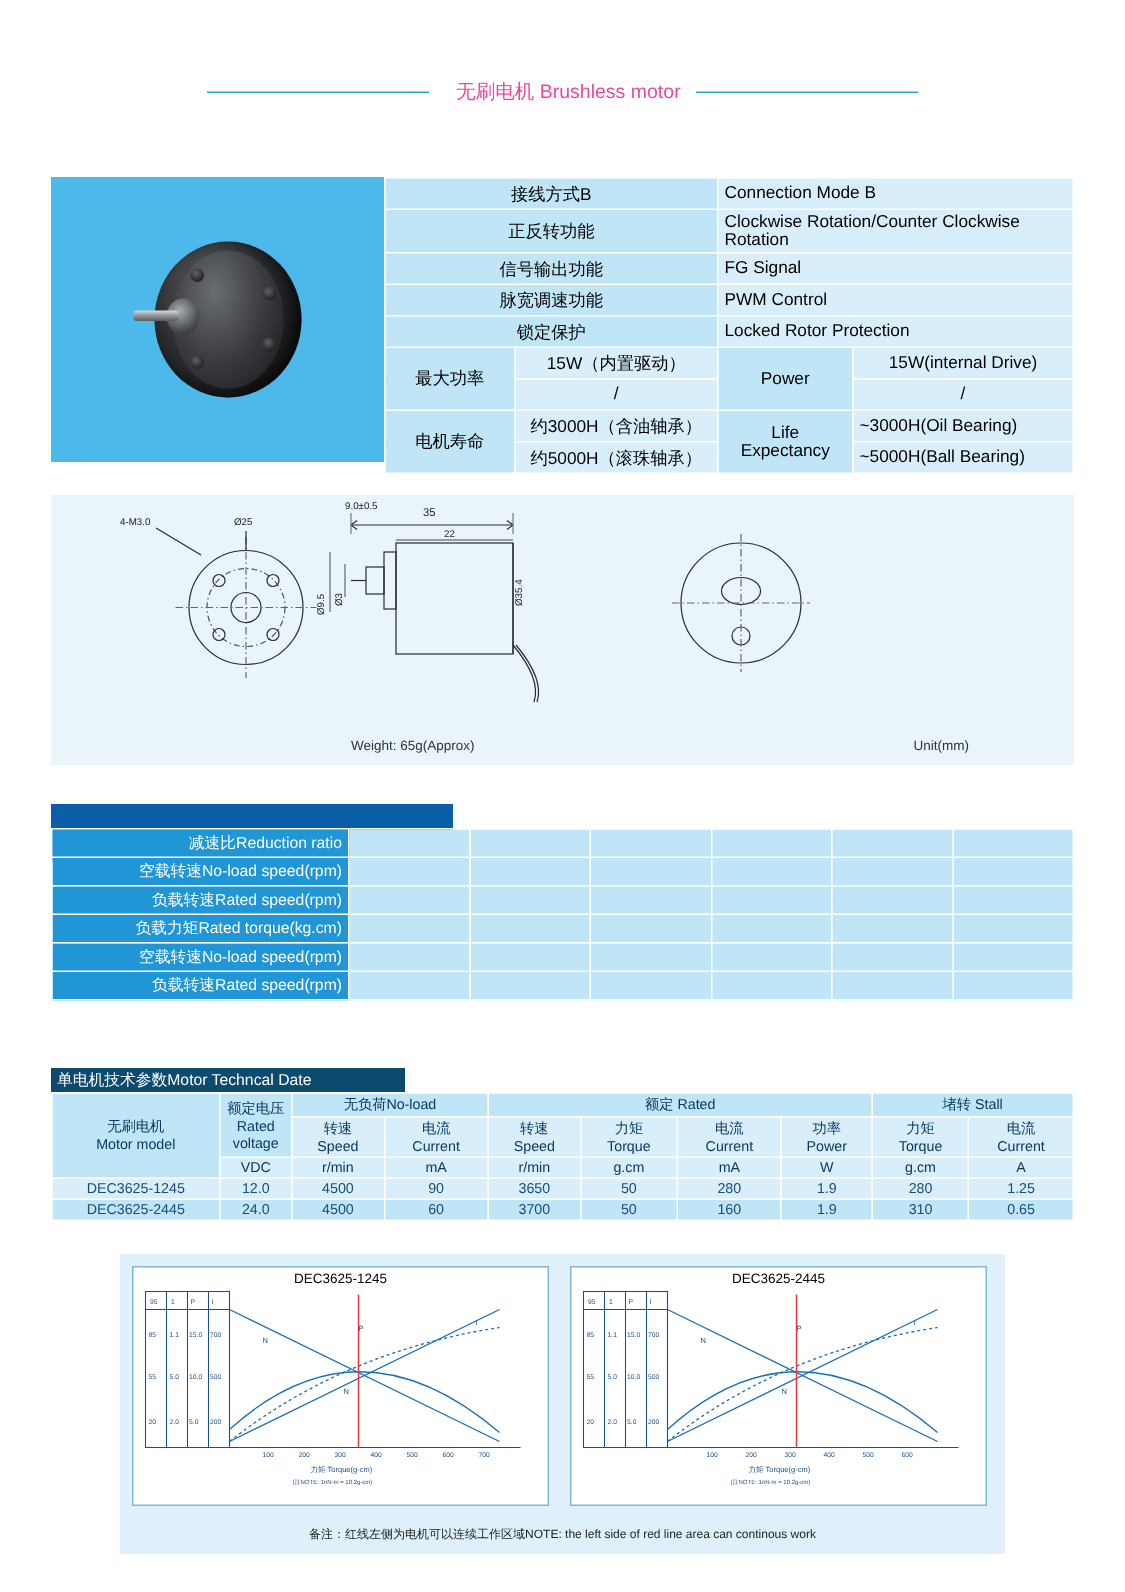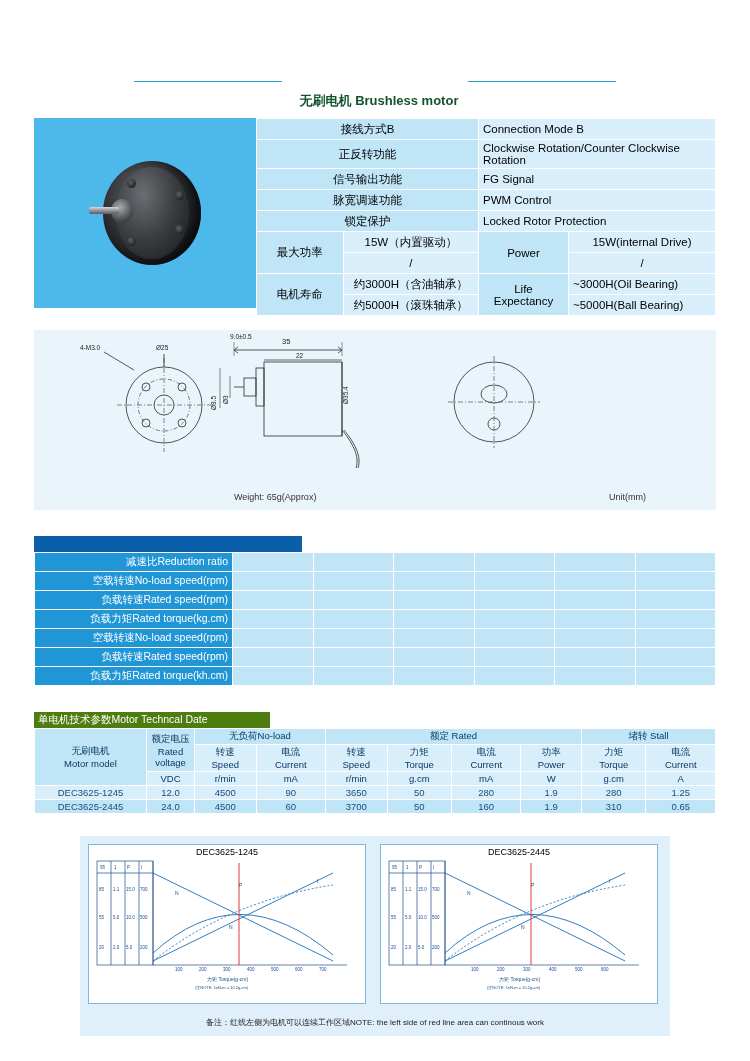--- a/index.html
+++ b/index.html
@@ -22,21 +22,21 @@
   .title-line {
     height: 1px; background: #29a3c9; flex: 0 0 auto;
   }
   .title-line.left { width: 148px; margin-right: 10px; }
   .title-line.right { width: 148px; margin-left: 10px; }
   .title-main {
     font-family: "Liberation Serif", serif;
     font-size: 26px; font-weight: bold; color: #000; letter-spacing: 0px;
   }
   .title-sub {
-    font-size: 13px; color: #14532d; margin-left: 8px; font-weight: bold; margin-top: 40px;
+    font-size: 13px; color: #ec4899; margin-left: 8px; font-weight: normal;
   }
 
   
   .topblock {
     position: absolute; left: 34px; top: 118px; width: 682px; height: 190px;
     background: #d9eefb;
   }
   .photo-area {
     position: absolute; left: 0; top: 0; width: 222px; height: 190px;
     background: #4db8ea;
@@ -109,21 +109,21 @@
   }
   table.gear td {
     border: 1px solid #ffffff; height: 19px; padding: 1px 4px;
   }
   .gl { background: #2196d6; color: #fff; text-align: right; width: 198px; }
   .gc { background: #bfe5f7; }
 
   
   .mot-head {
     position: absolute; left: 34px; top: 712px; width: 236px; height: 16px;
-    background: #4d7c0f; color: #fff; font-size: 10.5px; padding: 1px 4px;
+    background: #0c4a6e; color: #fff; font-size: 10.5px; padding: 1px 4px;
   }
   table.motor {
     position: absolute; left: 34px; top: 728px; width: 682px;
     border-collapse: collapse; font-size: 9.5px; text-align: center;
   }
   table.motor td {
     border: 1px solid #ffffff; padding: 1px 2px;
   }
   .mh { background: #bfe5f7; color: #0a3a63; font-weight: normal; }
   .mh2 { background: #d9eefb; color: #0a3a63; }
@@ -324,29 +324,20 @@
   </tr>
   <tr>
     <td class="gl">负载转速Rated speed(rpm)</td>
     <td class="gc"></td>
     <td class="gc"></td>
     <td class="gc"></td>
     <td class="gc"></td>
     <td class="gc"></td>
     <td class="gc"></td>
   </tr>
-  <tr>
-    <td class="gl">负载力矩Rated torque(kh.cm)</td>
-    <td class="gc"></td>
-    <td class="gc"></td>
-    <td class="gc"></td>
-    <td class="gc"></td>
-    <td class="gc"></td>
-    <td class="gc"></td>
-  </tr>
 </tbody>
   </table>
 
 <div class="mot-head">单电机技术参数Motor Techncal Date</div>
 <table class="motor">
   <tbody>
       <tr>
     <td class="mh" rowspan="3" style="width:112px;">
       <div>无刷电机</div>
       <div>Motor model</div>

